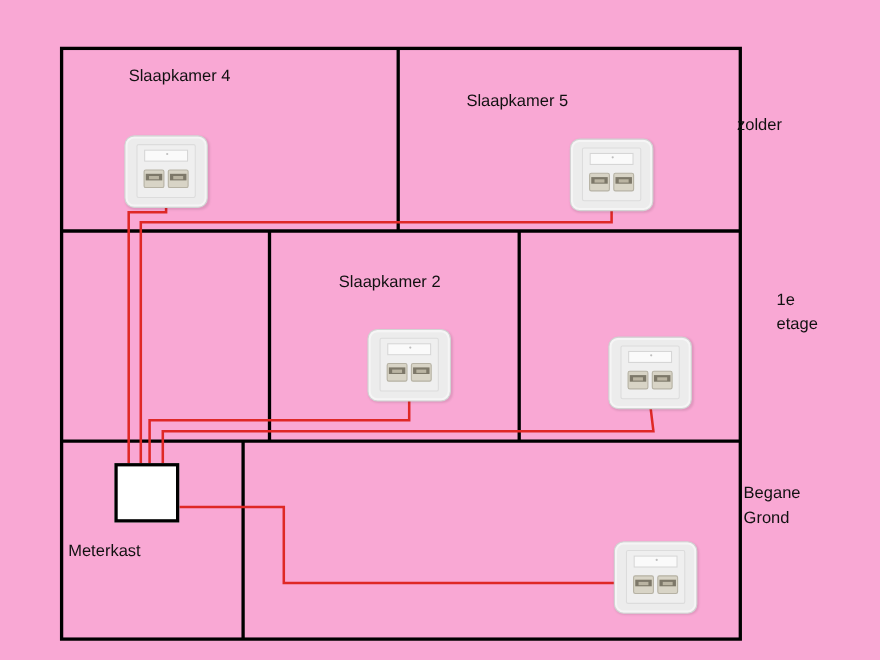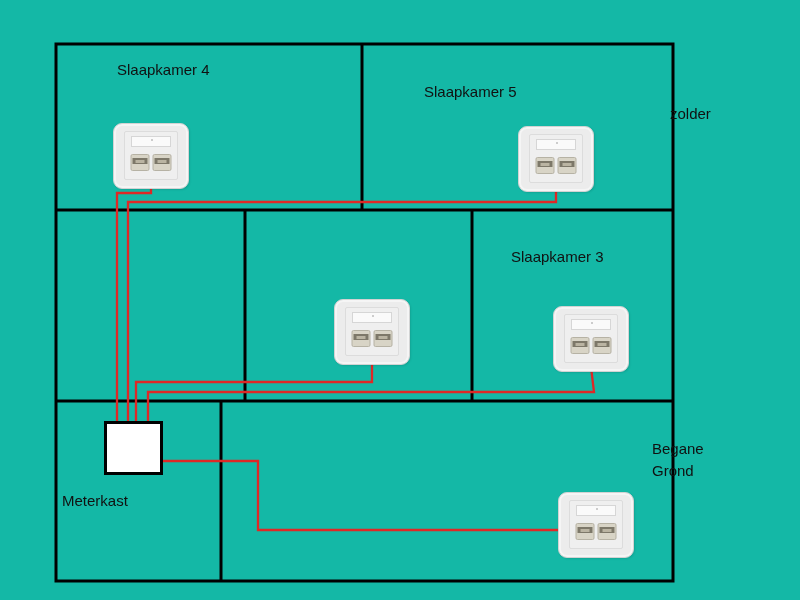--- a/index.html
+++ b/index.html
@@ -1,17 +1,17 @@
 <!DOCTYPE html>
 <html><head>
 <meta charset="utf-8">
 <style>
   html,body{margin:0;padding:0;background:#ffffff;}
   #stage{
-    position:relative;width:800px;height:600px;background:#14b8a6;
+    position:relative;width:800px;height:600px;background:#f9a8d4;
     font-family:"Liberation Sans", sans-serif;color:#111111;overflow:hidden;
   }
   #wires{position:absolute;left:0;top:0;width:800px;height:600px;}
 
   .label{
     position:absolute;font-size:15px;line-height:22px;color:#111111;
     white-space:nowrap;
   }
   .label.wrap{white-space:normal;}
 
@@ -129,22 +129,23 @@
       <div class="outlet-strip"></div>
       <div class="outlet-jacks">
         <div class="jack"></div>
         <div class="jack"></div>
       </div>
     </div>
   </div>
 
   <div class="label" style="left:117px;top:59px">Slaapkamer 4</div>
   <div class="label" style="left:424px;top:81px">Slaapkamer 5</div>
-  <div class="label" style="left:511px;top:246px">Slaapkamer 3</div>
+  <div class="label" style="left:308px;top:246px">Slaapkamer 2</div>
 
   <div class="label" style="left:670px;top:103px">zolder</div>
-  <div class="label wrap" style="left:652px;top:438px;width:64px">Begane Grond</div>
+  <div class="label wrap" style="left:706px;top:262px;width:52px">1e etage</div>
+  <div class="label wrap" style="left:676px;top:438px;width:64px">Begane Grond</div>
 
   <div class="label" style="left:62px;top:489px;line-height:23px">
     <div>Meterkast</div>
   </div>
 
 </div>
 
 </body></html>

